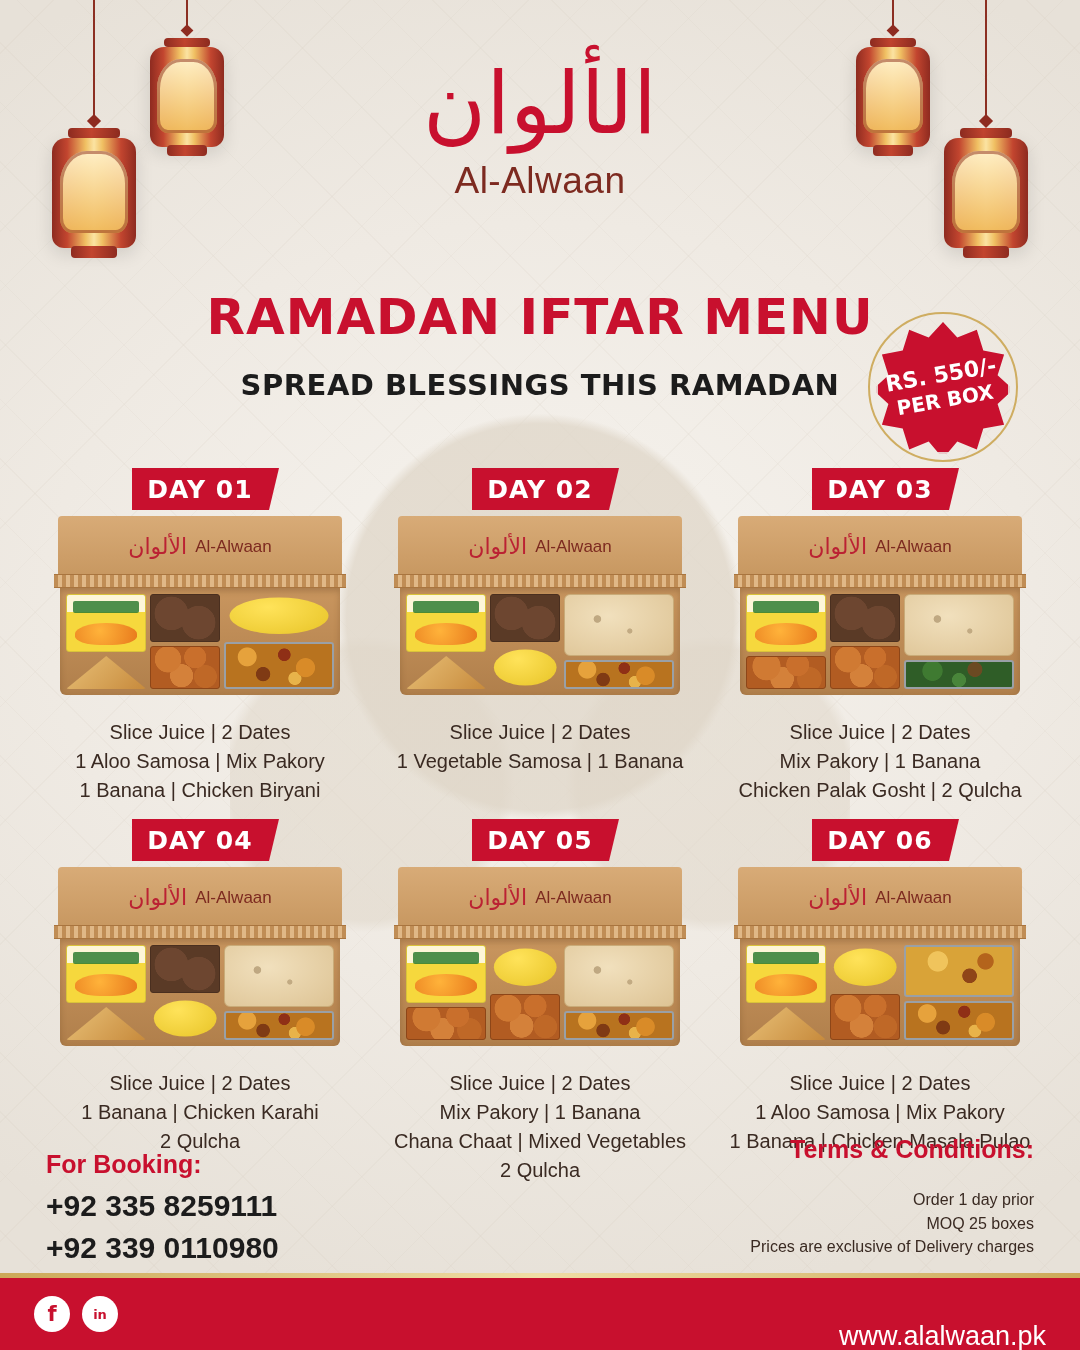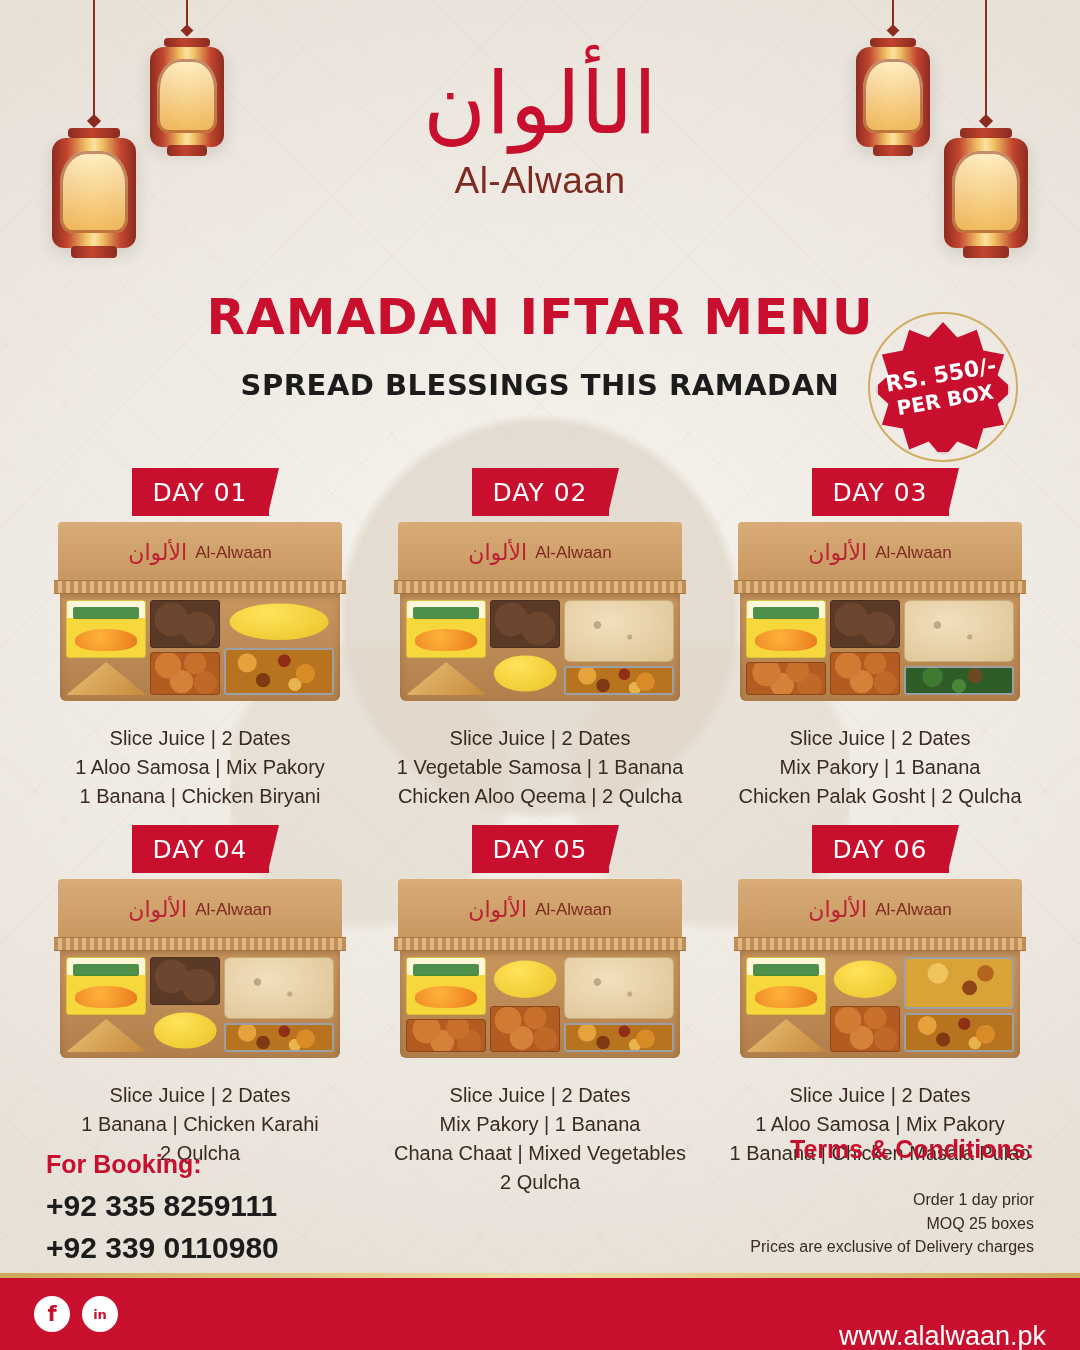--- a/index.html
+++ b/index.html
@@ -113,22 +113,22 @@
   .price-text .per { font-size: 20px; }
 
   
   .grid {
     position: absolute; top: 468px; left: 34px; right: 34px;
     display: grid; grid-template-columns: repeat(3, 1fr);
     row-gap: 14px; column-gap: 8px;
   }
   .card { position: relative; padding-top: 0; }
   .day-tag {
-    width: 137px; height: 48px; margin: 0 auto;
-    background: #c8102e; color: #fff; font-weight: normal; font-size: 25px;
+    width: 137px; height: 42px; margin: 0 auto;
+    background: #c8102e; color: #fff; font-weight: bold; font-size: 25px;
     display: flex; align-items: center; justify-content: center;
     letter-spacing: 1px; font-family: "DejaVu Sans", sans-serif;
     position: relative; z-index: 3;
   }
   .day-tag:after {
     content: ""; position: absolute; right: -10px; top: 0;
     border-left: 10px solid #c8102e;
     border-bottom: 42px solid transparent;
   }
 
@@ -387,21 +387,20 @@
             <div class="cellR">
               <div class="bread"></div>
               <div class="maindish"></div>
             </div>
           </div>
         </div>
       </div>
       <div class="desc">
         <div>Slice Juice | 2 Dates</div>
         <div>1 Vegetable Samosa | 1 Banana</div>
-        <div>Chicken Aloo Qeema | 2 Qulcha</div>
       </div>
     </div>
 
     <div class="card">
       <div class="day-tag">DAY 03</div>
       <div class="box-wrap">
         <div class="fbox">
           <div class="lid">
             <span class="lid-logo-ar">الألوان</span>
             <span class="lid-logo-txt">Al-Alwaan</span>

